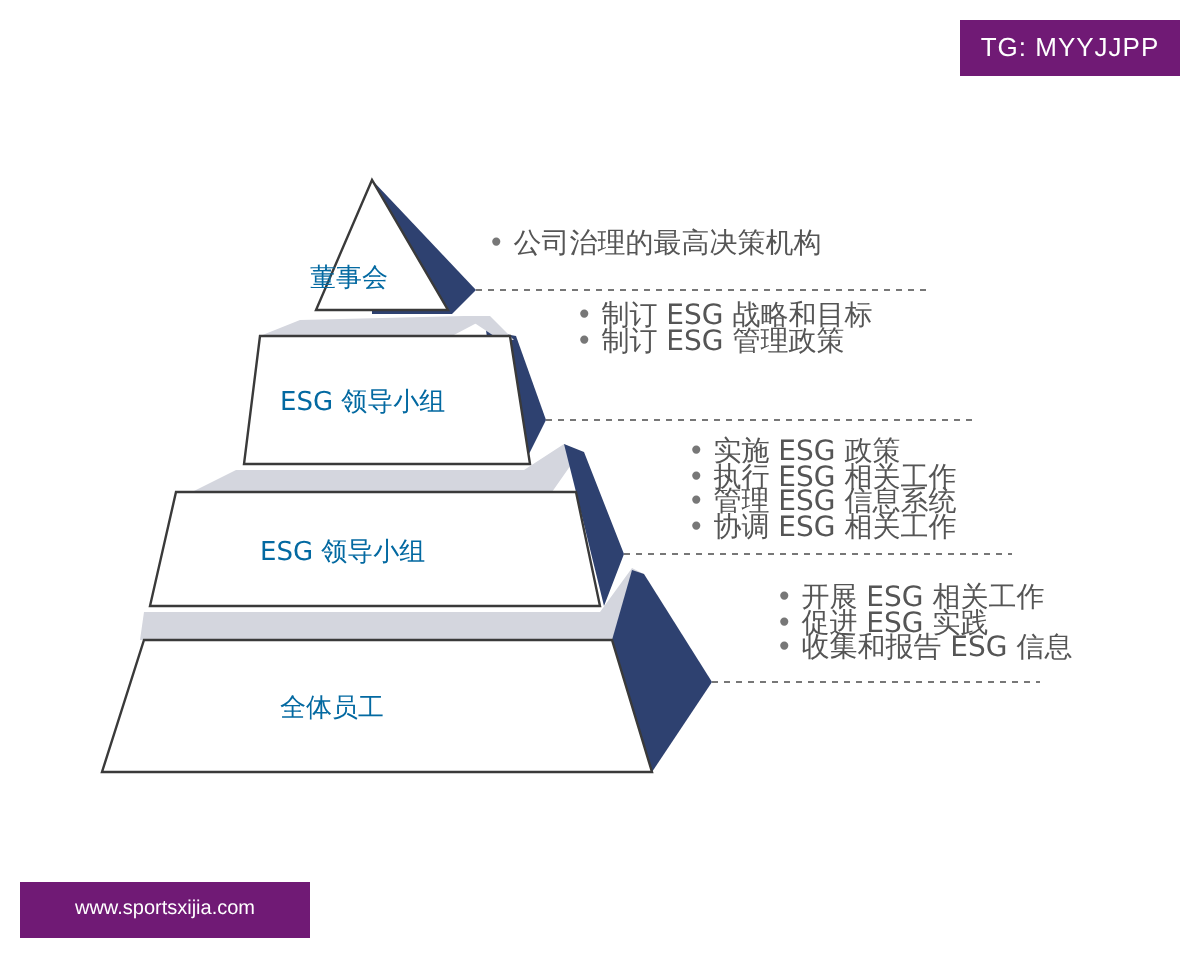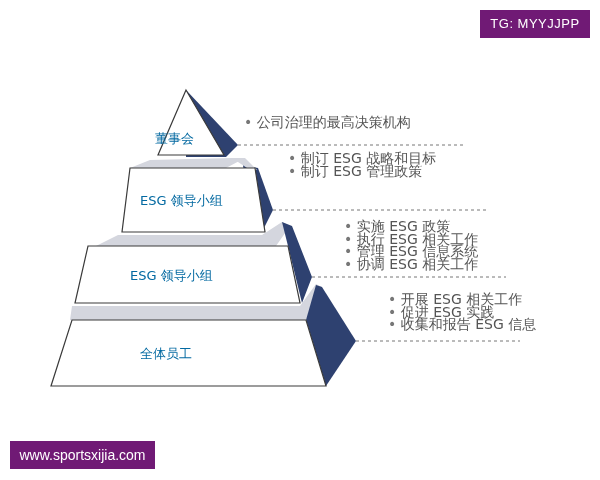--- a/index.html
+++ b/index.html
@@ -1,20 +1,20 @@
 <!DOCTYPE html>
 <html><head>
 <meta charset="utf-8">
 <style>
   html, body { margin:0; padding:0; }
   body { width:600px; height:480px; background:#ffffff; position:relative; overflow:hidden;
          font-family:"DejaVu Sans","Liberation Sans",sans-serif; }
   .watermark { position:absolute; background:#701a75; color:#ffffff; font-family:"Liberation Sans","DejaVu Sans",sans-serif; }
   .wm-top { left:480px; top:10px; width:110px; height:28px; line-height:28px; text-align:center; font-size:13px; letter-spacing:0.5px; }
-  .wm-bottom { left:10px; top:441px; width:145px; height:28px; line-height:28px; text-align:center; font-size:14px; }
+  .wm-bottom { left:10px; top:441px; width:145px; height:28px; line-height:28px; text-align:center; font-size:10px; }
   svg.pyramid { position:absolute; left:0; top:0; }
   .tier-label { position:absolute; color:#0369a1; font-size:13px; white-space:nowrap; }
   .desc { position:absolute; font-size:14px; color:#555555; line-height:12.5px; }
   .desc .item::before { content:"• "; color:#777; }
   .desc .item { white-space:nowrap; }
 </style>
 </head>
 <body>
 
 <div class="watermark wm-top">TG: MYYJJPP</div>

